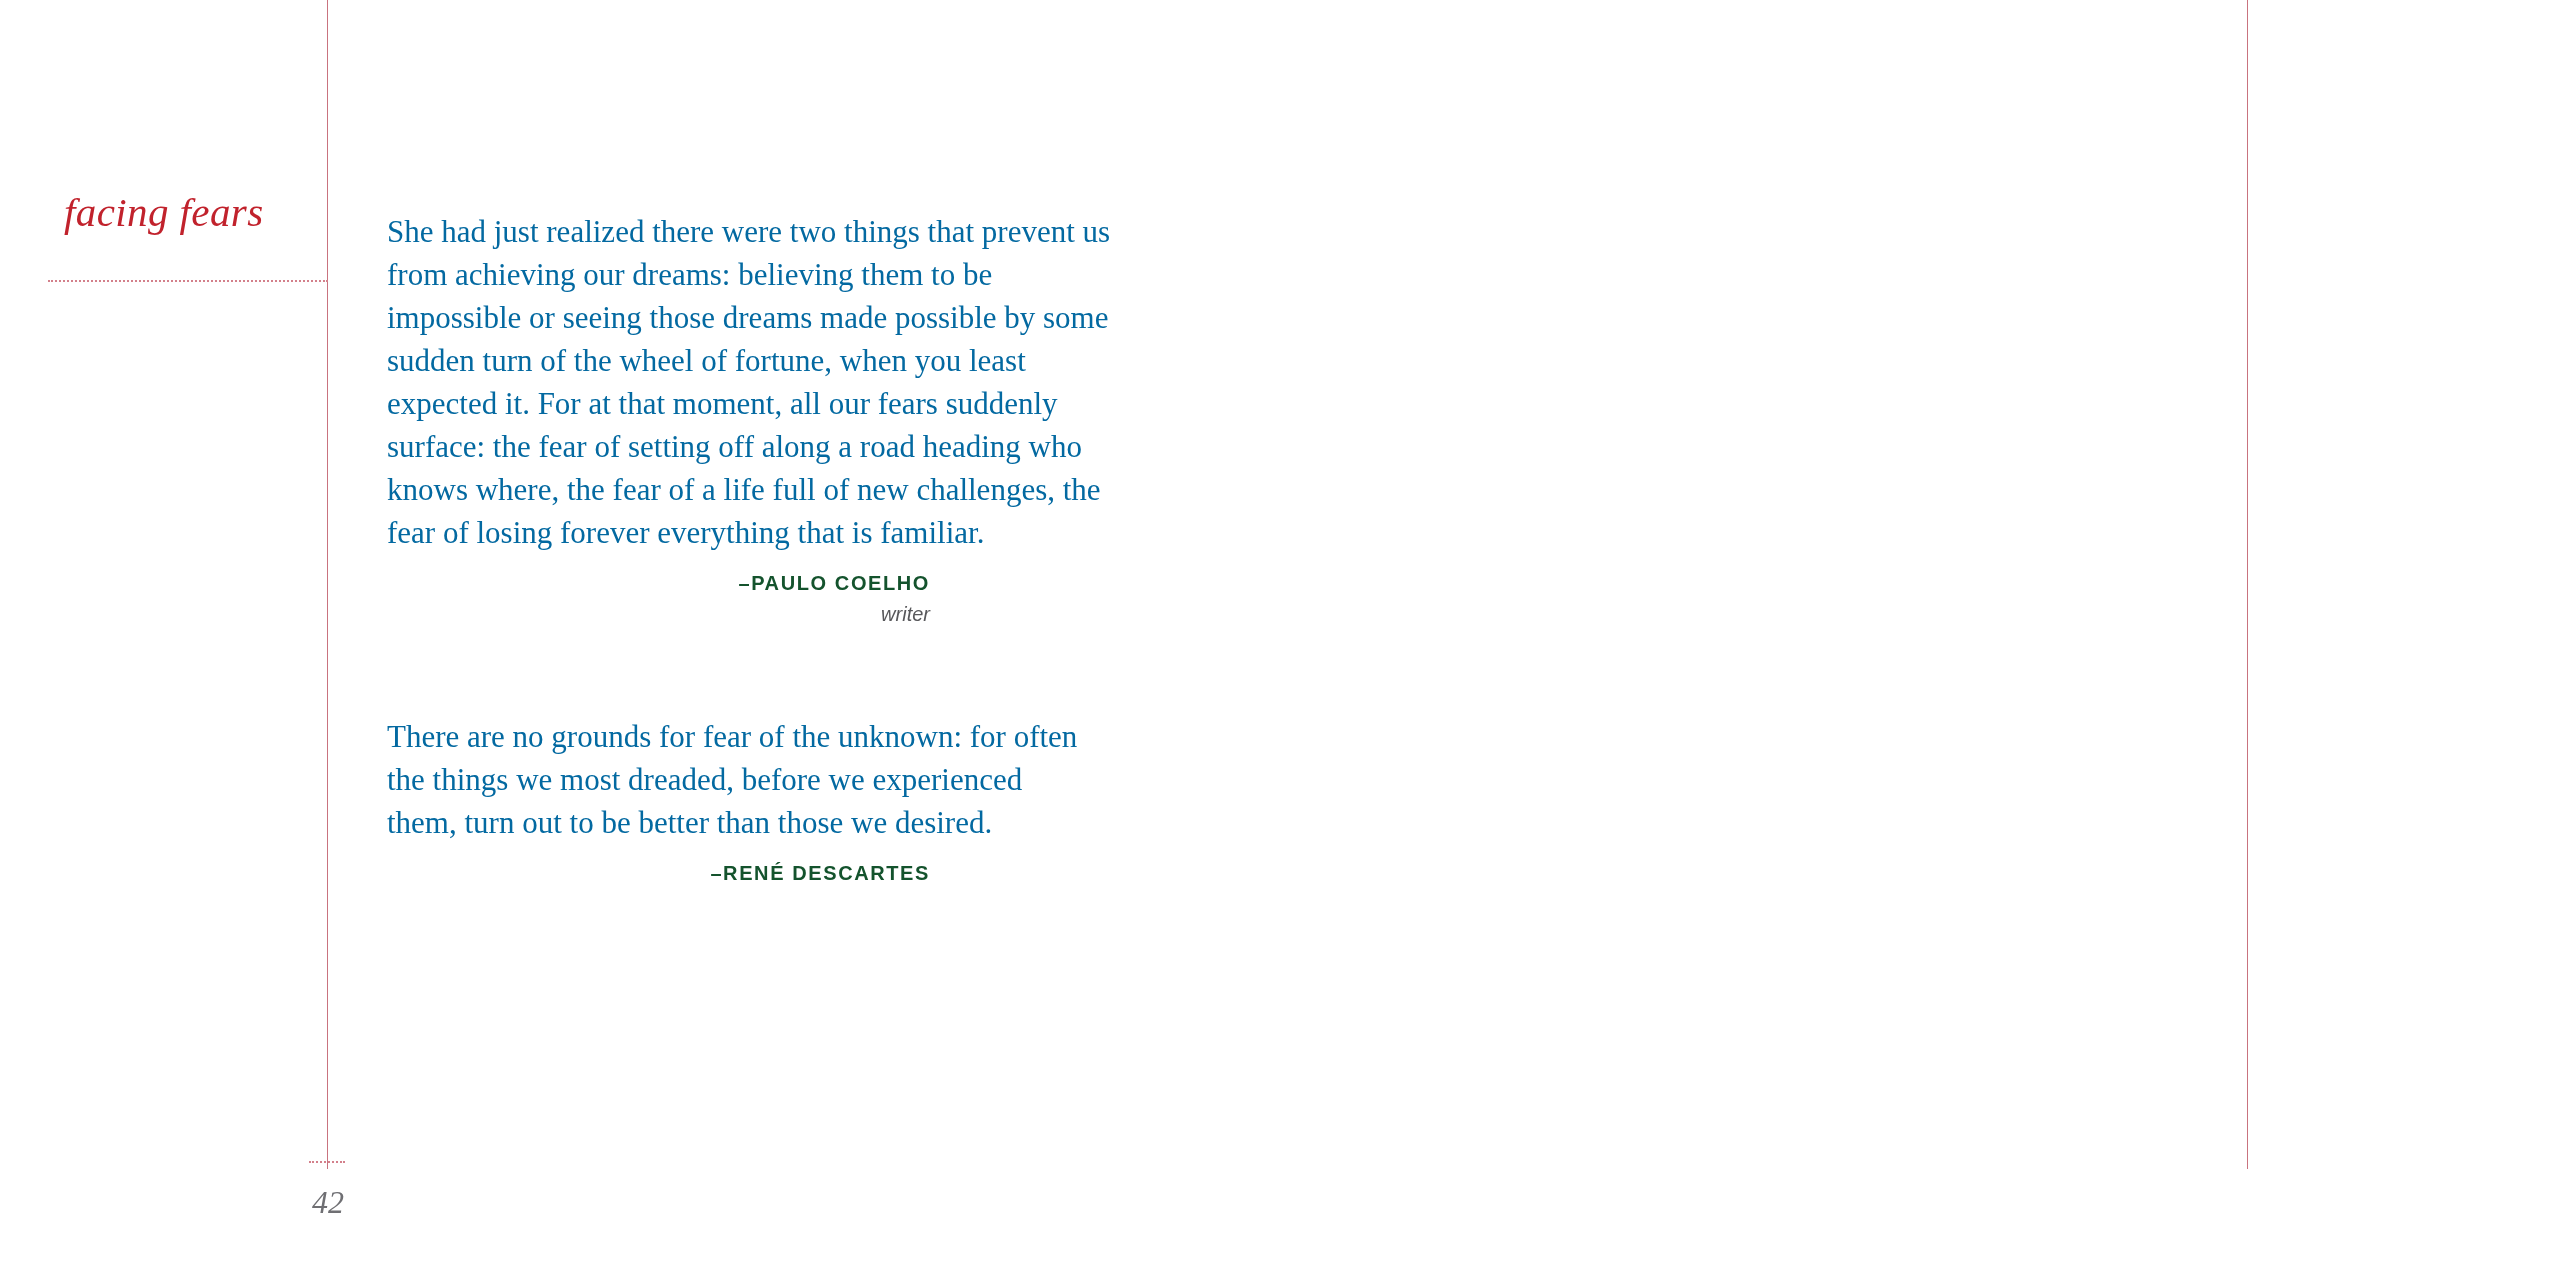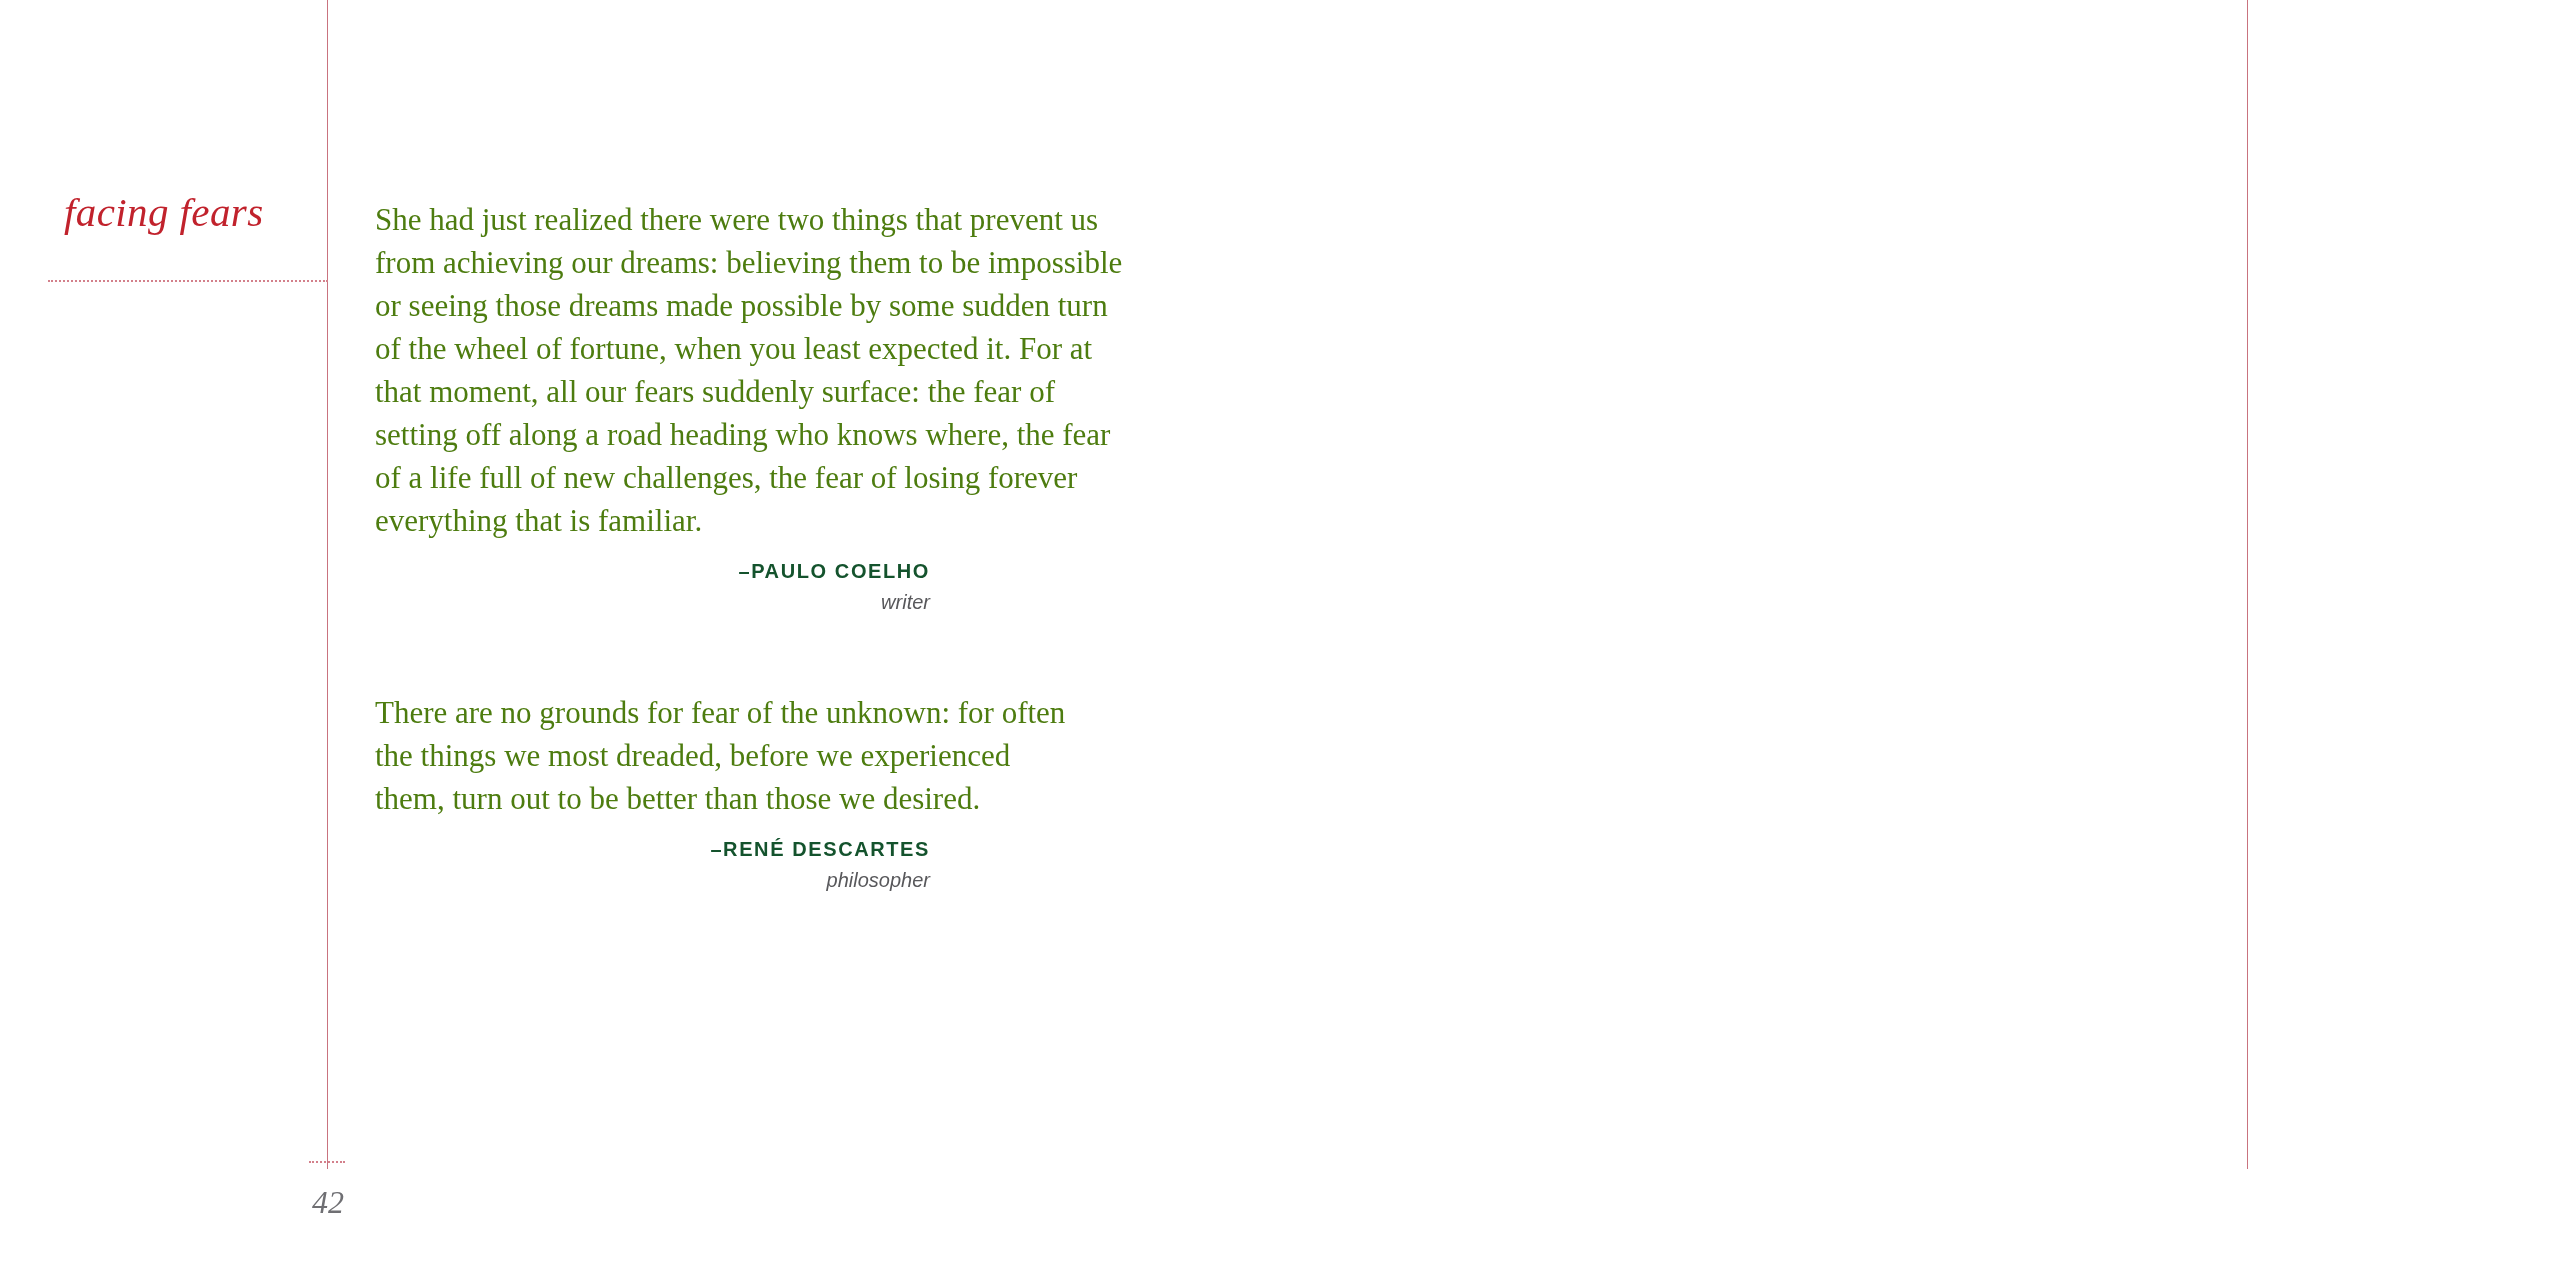--- a/index.html
+++ b/index.html
@@ -68,22 +68,22 @@
     width: 753px;
   }
   .col-left  { left: 375px;  top: 198px; }
 
   .quote-block { margin-bottom: 0; }
 
   .quote-text {
     font-family: "Liberation Serif", serif;
     font-size: 31px;
     line-height: 43px;
-    color: #4d7c0f;
-    margin: 0;
+    color: #0369a1;
+    margin: 12px;
   }
   .quote-text.narrow { width: 694px; }
 
   .attrib {
     text-align: right;
     margin-top: 18px;
   }
   .attrib-name {
     font-family: "Liberation Sans", sans-serif;
     font-weight: bold;
@@ -146,21 +146,20 @@
           <span class="attrib-role">writer</span>
         </div>
       </div>
 
       <div class="gap-large"></div>
 
       <div class="quote-block">
         <p class="quote-text narrow">There are no grounds for fear of the unknown: for often the things we most dreaded, before we experienced them, turn out to be better than those we desired.</p>
         <div class="attrib attrib-left">
           <span class="attrib-name">–RENÉ DESCARTES</span>
-          <span class="attrib-role">philosopher</span>
         </div>
       </div>
 
     </div>
 
     <div class="folio-dots folio-dots-left"></div>
     <div class="folio folio-left">42</div>
   </div>
 
   <div class="page page-right">

